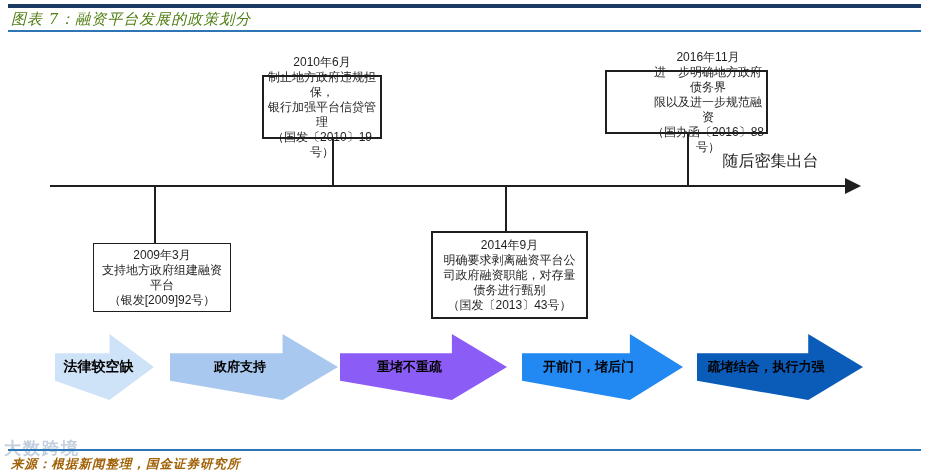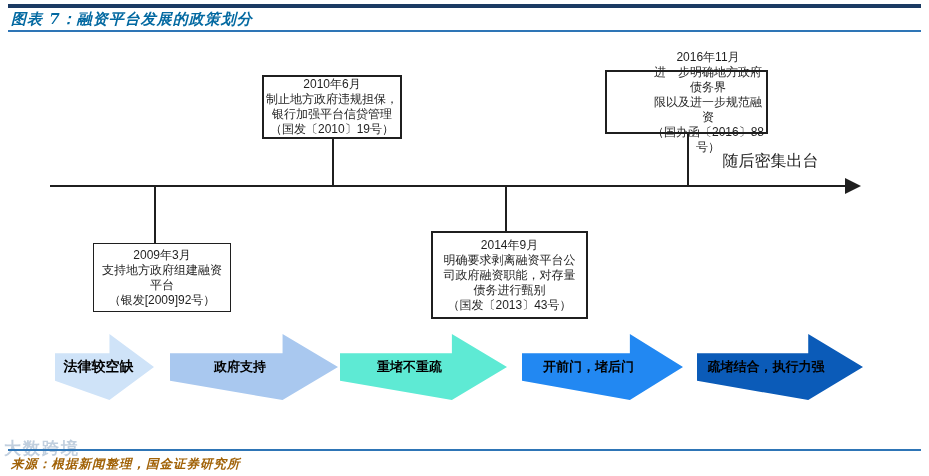--- a/index.html
+++ b/index.html
@@ -4,41 +4,41 @@
 <style>
   html,body{margin:0;padding:0;background:#ffffff;}
   .page{
     position:relative;width:929px;height:476px;background:#ffffff;
     font-family:"Liberation Sans",sans-serif;overflow:hidden;color:#1a1a1a;
   }
   
   .rule-top{position:absolute;left:8px;width:913px;top:4px;height:4px;background:#1b3a63;}
   .fig-title{
     position:absolute;left:11px;top:10px;font-family:"DejaVu Serif",serif;
-    font-style:italic;font-weight:700;font-size:15px;color:#0369a1;letter-spacing:1px;white-space:nowrap;
+    font-style:italic;font-weight:400;font-size:15px;color:#4d7c0f;letter-spacing:1px;white-space:nowrap;
   }
   .rule-title{position:absolute;left:8px;width:913px;top:30px;height:2px;background:#2e75b6;}
 
   
   .tl-line{position:absolute;left:50px;top:185px;width:797px;height:2px;background:#1f1f1f;}
   .tl-head{position:absolute;left:845px;top:178px;width:0;height:0;
     border-left:16px solid #1f1f1f;border-top:8px solid transparent;border-bottom:8px solid transparent;}
   .connector{position:absolute;width:2px;background:#1f1f1f;}
   #c2010{left:332px;top:138px;height:48px;}
   #c2016{left:687px;top:133px;height:53px;}
   #c2009{left:154px;top:187px;height:57px;}
   #c2014{left:505px;top:187px;height:45px;}
 
   .event-box{
     position:absolute;border:2px solid #1f1f1f;background:#ffffff;box-sizing:border-box;
     display:flex;align-items:center;justify-content:center;text-align:center;
     font-size:12px;line-height:15px;color:#1f1f1f;
   }
   .event-box .txt{white-space:pre-line;}
-  #b2010{left:262px;top:75px;width:140px;height:64px;}
+  #b2010{left:262px;top:75px;width:120px;height:64px;}
   #b2016{left:605px;top:70px;width:163px;height:64px;padding-left:43px;}
   #b2009{left:93px;top:243px;width:138px;height:69px;border-width:1px;}
   #b2014{left:431px;top:231px;width:157px;height:88px;}
 
   .annotation{position:absolute;left:713px;top:151px;width:115px;text-align:center;
     font-size:16px;color:#262626;white-space:nowrap;}
 
   
   .stage{
     position:absolute;top:334px;height:66px;display:flex;align-items:center;justify-content:center;
@@ -106,21 +106,21 @@
 限以及进一步规范融资
 （国办函〔2016〕88号）</span>
   </div>
 
   <div class="stage" id="s1" style="background: rgb(207, 227, 248);">
     <span>法律较空缺</span>
   </div>
   <div class="stage big" id="s2" style="background: rgb(169, 200, 239);">
     <span>政府支持</span>
   </div>
-  <div class="stage big" id="s3" style="background: #5eead4;">
+  <div class="stage big" id="s3" style="background: #8b5cf6;">
     <span>重堵不重疏</span>
   </div>
   <div class="stage big" id="s5" style="background: rgb(11, 91, 184);">
     <span>疏堵结合，执行力强</span>
   </div>
   <div class="stage big" id="s4" style="background: rgb(34, 136, 242);">
     <span>开前门，堵后门</span>
   </div>
 
   <div class="watermark">大数跨境</div>

